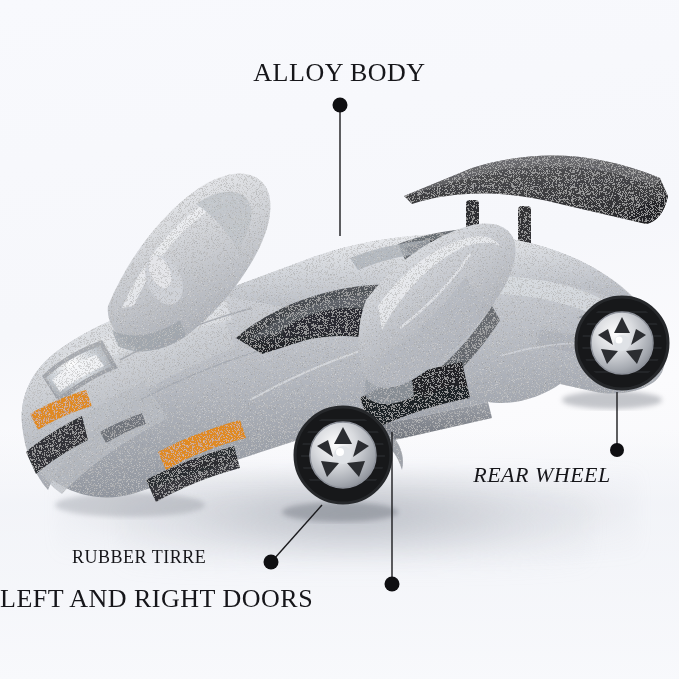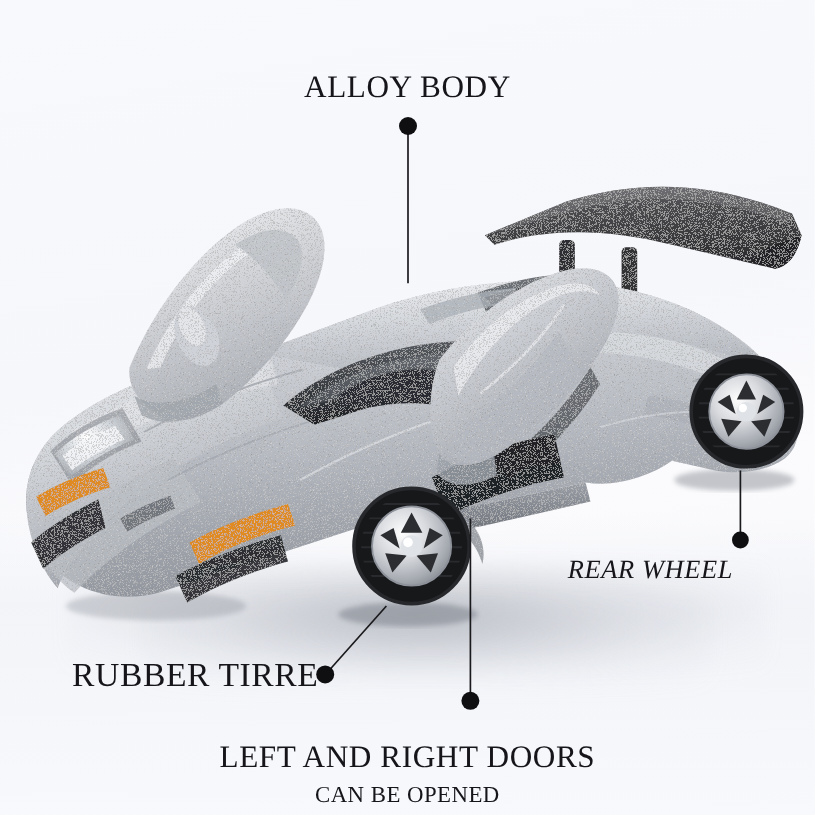--- a/index.html
+++ b/index.html
@@ -70,29 +70,29 @@
   .c-rear {
     left: 413px;
     top: 462px;
     width: 258px;
     text-align: center;
     font-size: 22px;
     font-style: italic;
   }
   .c-rear .l2 { display: block; }
   .c-rubber {
-    left: 60px;
+    left: 72px;
     top: 547px;
-    font-size: 28px;
+    font-size: 18px;
     text-align: right;
   }
   .c-doors {
     left: 0; right: 0;
-    top: 616px;
-    text-align: center;
+    top: 584px;
+    text-align: left;
     font-size: 26px;
   }
   .c-doors .sub {
     display: block;
     font-size: 19px;
     letter-spacing: 0.4px;
     margin-top: 5px;
   }
 
   .leaders {
@@ -395,16 +395,15 @@
   <div class="callout-text c-rear">
     <span>REAR WHEEL</span>
   </div>
 
   <div class="callout-text c-rubber">
     <span>RUBBER TIRRE</span>
   </div>
 
   <div class="callout-text c-doors">
     <span>LEFT AND RIGHT DOORS</span>
-    <span class="sub">CAN BE OPENED</span>
   </div>
 
 </div>
 
 </body></html>

